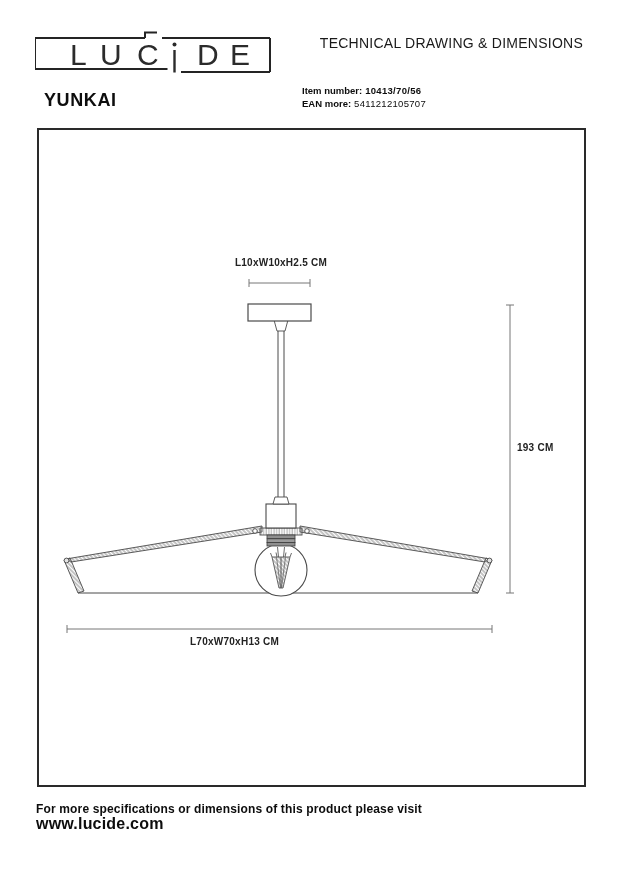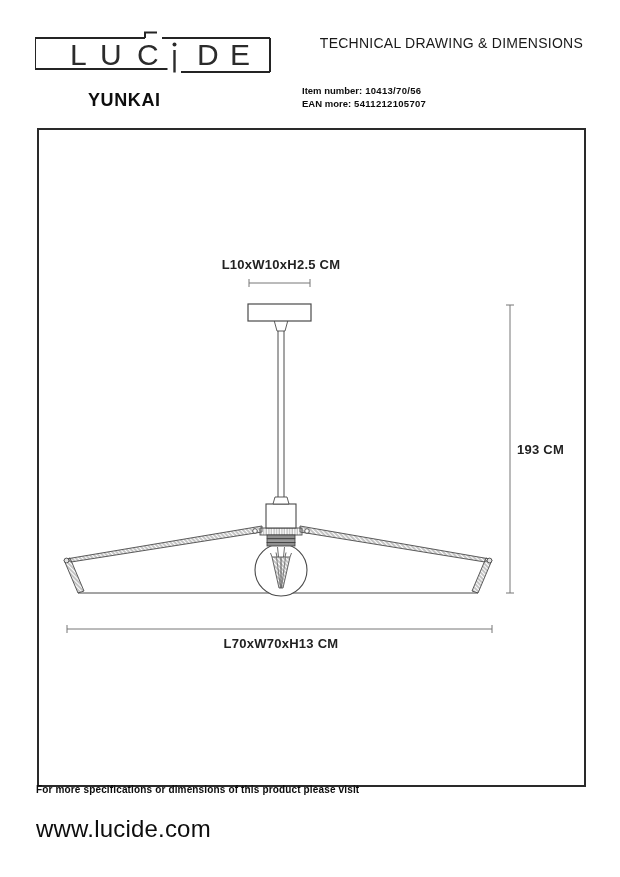--- a/index.html
+++ b/index.html
@@ -7,44 +7,44 @@
     width:620px;height:877px;background:#ffffff;position:relative;
     font-family:"Liberation Sans", sans-serif;color:#111;overflow:hidden;
   }
   .logo-svg{position:absolute;left:35px;top:30px;}
   .doc-title{
     position:absolute;top:35px;right:37px;font-size:14px;letter-spacing:.25px;
     color:#1a1a1a;white-space:nowrap;
   }
   .product-name{
     position:absolute;left:44px;top:90px;font-size:18px;font-weight:bold;
-    letter-spacing:.6px;color:#0d0d0d;margin-left:44px;
+    letter-spacing:.6px;color:#0d0d0d;
   }
   .item-block{position:absolute;left:302px;top:84px;font-size:9.5px;line-height:13px;color:#0d0d0d;}
   .item-block .lbl{font-weight:bold;margin-right:3px;margin-top:12px;}
   .item-block .val-b{font-weight:bold;letter-spacing:.3px;}
-  .item-block .val-n{font-weight:bold;letter-spacing:.3px;}
+  .item-block .val-n{font-weight:normal;letter-spacing:.3px;}
   .frame{
     position:absolute;left:37px;top:128px;width:549px;height:659px;
     border:2px solid #2a2a2a;background:#fff;box-sizing:border-box;
   }
   .drawing-svg{position:absolute;left:0;top:0;}
   .dim-label{
-    position:absolute;font-size:13px;font-weight:bold;color:#222;
+    position:absolute;font-size:10px;font-weight:bold;color:#222;
     letter-spacing:.25px;white-space:nowrap;
   }
   .canopy-label{left:190px;top:257px;width:182px;text-align:center;}
   .height-label{left:517px;top:442px;}
-  .shade-label{left:190px;top:636px;width:182px;text-align:center;}
+  .shade-label{left:190px;top:636px;width:182px;}
   .footer-note{
-    position:absolute;left:36px;top:784px;font-size:10px;font-weight:bold;
+    position:absolute;left:36px;top:802px;font-size:12px;font-weight:bold;
     letter-spacing:.15px;color:#0d0d0d;
   }
   .website{
-    position:absolute;left:36px;top:815px;font-size:24px;font-weight:normal;
+    position:absolute;left:36px;top:815px;font-size:16px;font-weight:bold;
     letter-spacing:.2px;color:#0d0d0d;cursor:pointer;
   }
 </style>
 </head>
 <body>
 
 <div class="page">
 
   <svg class="logo-svg" width="240" height="48" viewBox="0 0 240 48">
     <g stroke="#242424" stroke-width="2" fill="none">

